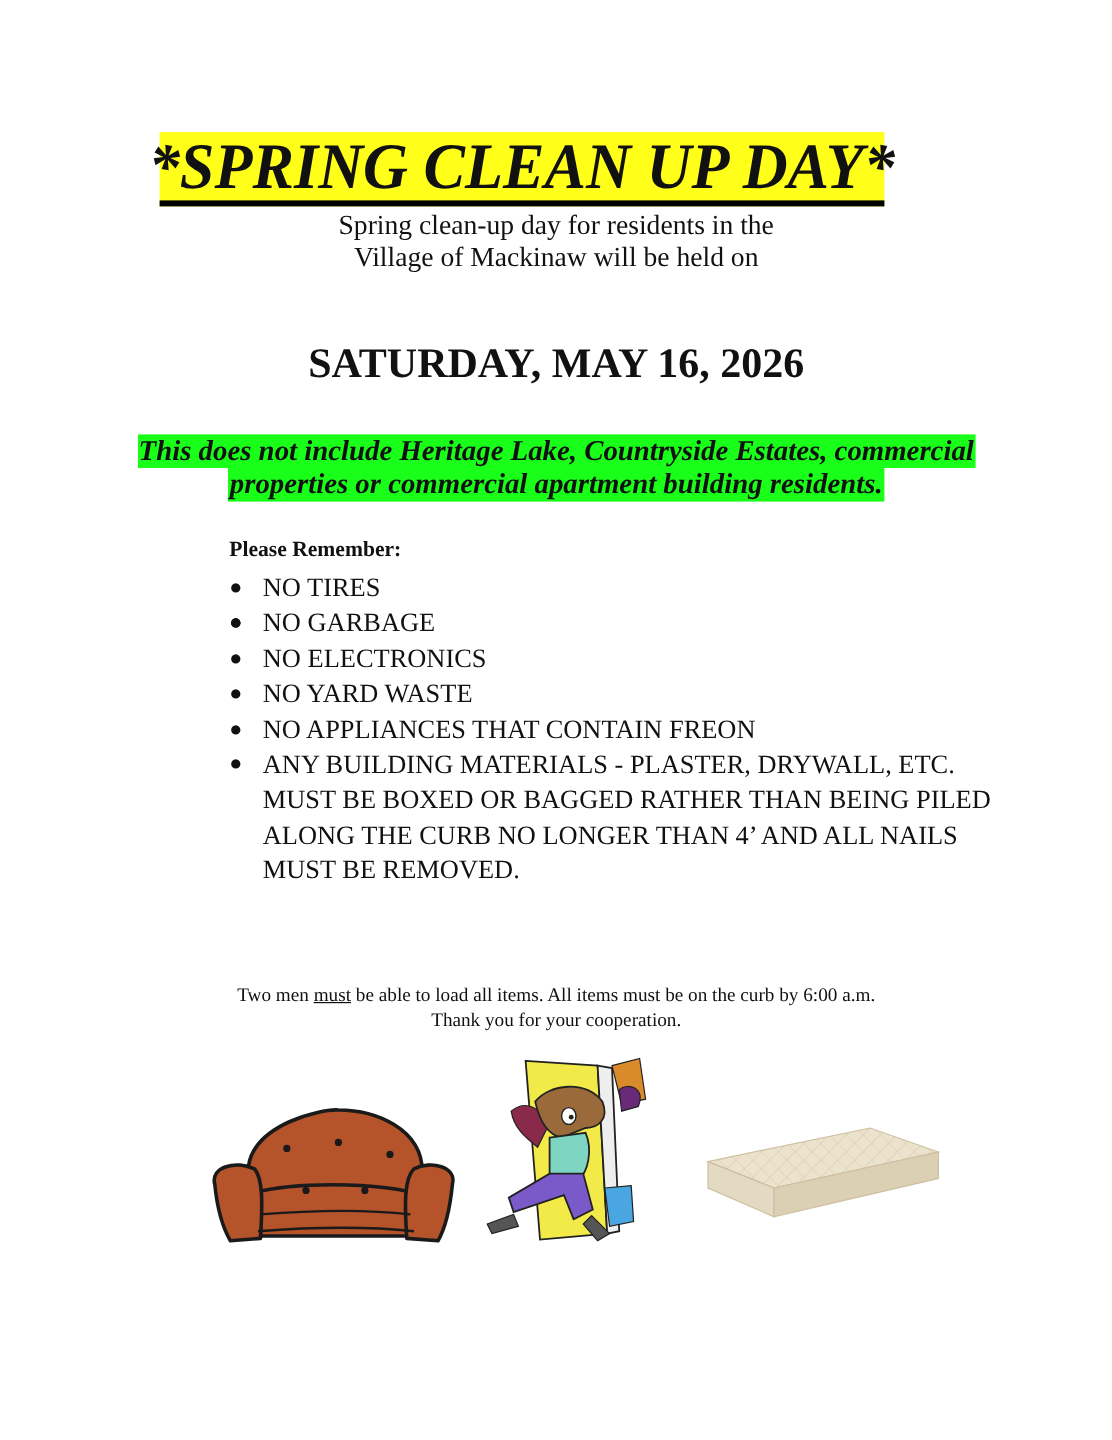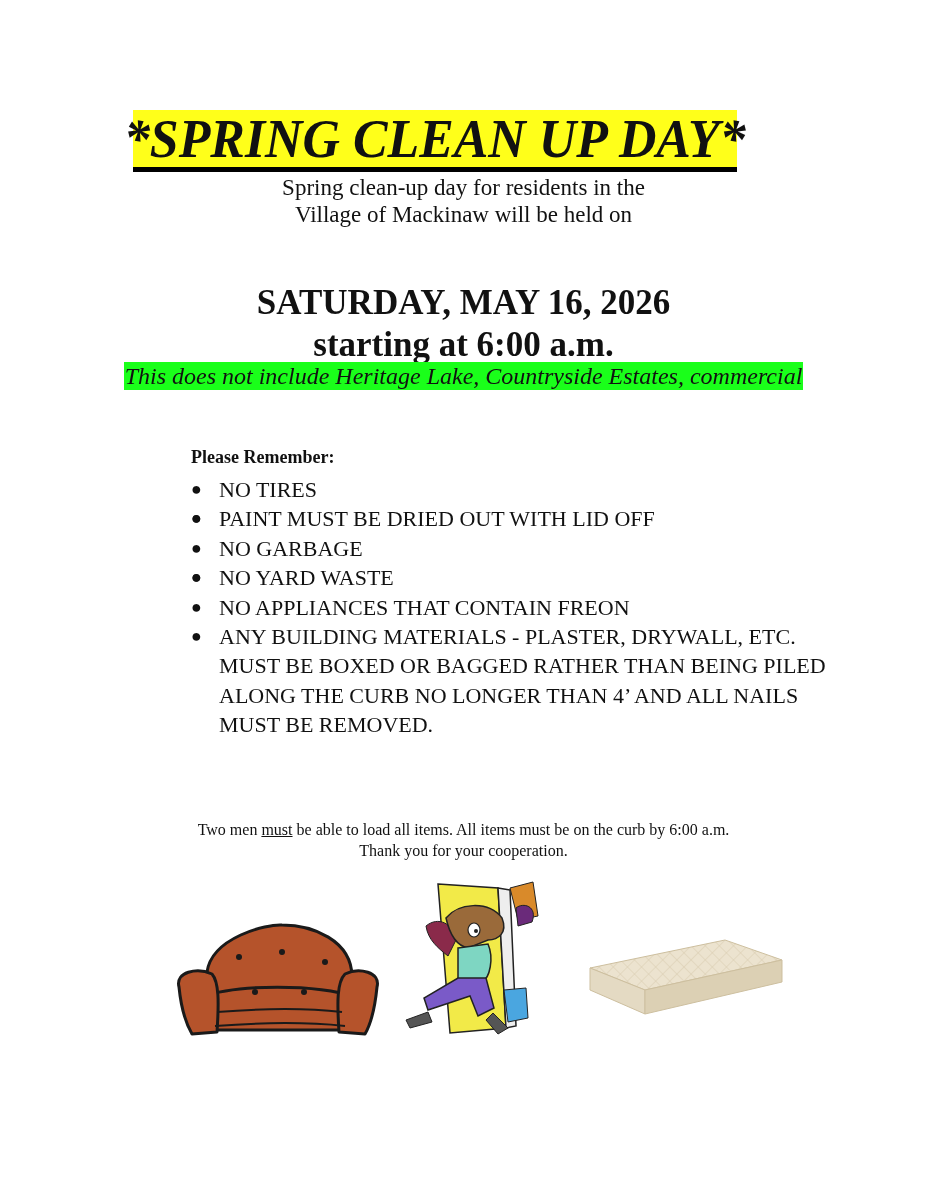--- a/index.html
+++ b/index.html
@@ -6,21 +6,21 @@
   body { width: 927px; height: 1200px; position: relative; overflow: hidden;
          font-family: "Liberation Serif", "DejaVu Serif", serif; color: #111; }
   .abs { position: absolute; }
   .title-bar { left: 133px; top: 110px; width: 604px; height: 57px; background: #ffff1a;
                border-bottom: 5px solid #000; box-sizing: content-box;
                display: flex; align-items: center; justify-content: center; }
   .title { font-family: "Liberation Serif", serif; font-weight: bold; font-style: italic;
            font-size: 54px; letter-spacing: 0px; line-height: 1; transform: scaleX(0.96); white-space: nowrap; }
   .intro { left: 0; width: 927px; top: 174px; text-align: center; font-size: 23px; line-height: 27px; }
   .date { left: 0; width: 927px; top: 252px; text-align: center; font-weight: bold; font-size: 35px; line-height: 42px; margin-top: 30px; }
-  .exclusion { left: 0; width: 927px; top: 362px; text-align: center; font-weight: normal; font-style: italic;
+  .exclusion { left: 0; width: 927px; top: 362px; text-align: center; font-weight: bold; font-style: italic;
                font-size: 24px; line-height: 28px; }
   .exclusion span { background: #1aff1a; padding: 1px 1px; }
   .remember { left: 191px; top: 447px; font-weight: bold; font-size: 18px; }
   .rules { left: 191px; top: 475px; margin: 0; padding: 0; list-style: none; font-size: 22px; line-height: 29.4px; width: 640px; }
   .rules li { position: relative; padding-left: 28px; }
   .rules li .bullet { position: absolute; left: 0; top: 0; font-size: 18px; }
   .footer { left: 0; width: 927px; top: 819px; text-align: center; font-size: 16px; line-height: 21px; }
   .footer u { text-decoration: underline; }
   .pic { position: absolute; }
 </style>
@@ -31,35 +31,35 @@
   <span class="title">*SPRING CLEAN UP DAY*</span>
 </div>
 
 <div class="abs intro">
   <div>Spring clean-up day for residents in the</div>
   <div>Village of Mackinaw will be held on</div>
 </div>
 
 <div class="abs date">
   <div>SATURDAY, MAY 16, 2026</div>
-  <div>starting at 6:00 a.m.</div>
 </div>
 
 <div class="abs exclusion">
   <div><span>This does not include Heritage Lake, Countryside Estates, commercial</span></div>
+  <div><span>properties or commercial apartment building residents.</span></div>
 </div>
 
 <div class="abs remember">Please Remember:</div>
 
 <ul class="abs rules">
   <li><span class="bullet">●</span><span>NO TIRES</span></li>
   <li><span class="bullet">●</span></li>
-  <li><span class="bullet">●</span><span>PAINT MUST BE DRIED OUT WITH LID OFF</span></li>
+  <li><span class="bullet">●</span></li>
   <li><span class="bullet">●</span><span>NO GARBAGE</span></li>
-  <li><span class="bullet">●</span></li>
+  <li><span class="bullet">●</span><span>NO ELECTRONICS</span></li>
   <li><span class="bullet">●</span><span>NO YARD WASTE</span></li>
   <li><span class="bullet">●</span><span>NO APPLIANCES THAT CONTAIN FREON</span></li>
   <li><span class="bullet">●</span><span>ANY BUILDING MATERIALS - PLASTER, DRYWALL, ETC. MUST BE BOXED OR BAGGED RATHER THAN BEING PILED ALONG THE CURB NO LONGER THAN 4’ AND ALL NAILS MUST BE REMOVED.</span></li>
 </ul>
 
 <div class="abs footer">
   <div><span>Two men </span><u>must</u><span> be able to load all items.  All items must be on the curb by 6:00 a.m.</span></div>
   <div>Thank you for your cooperation.</div>
 </div>
 

